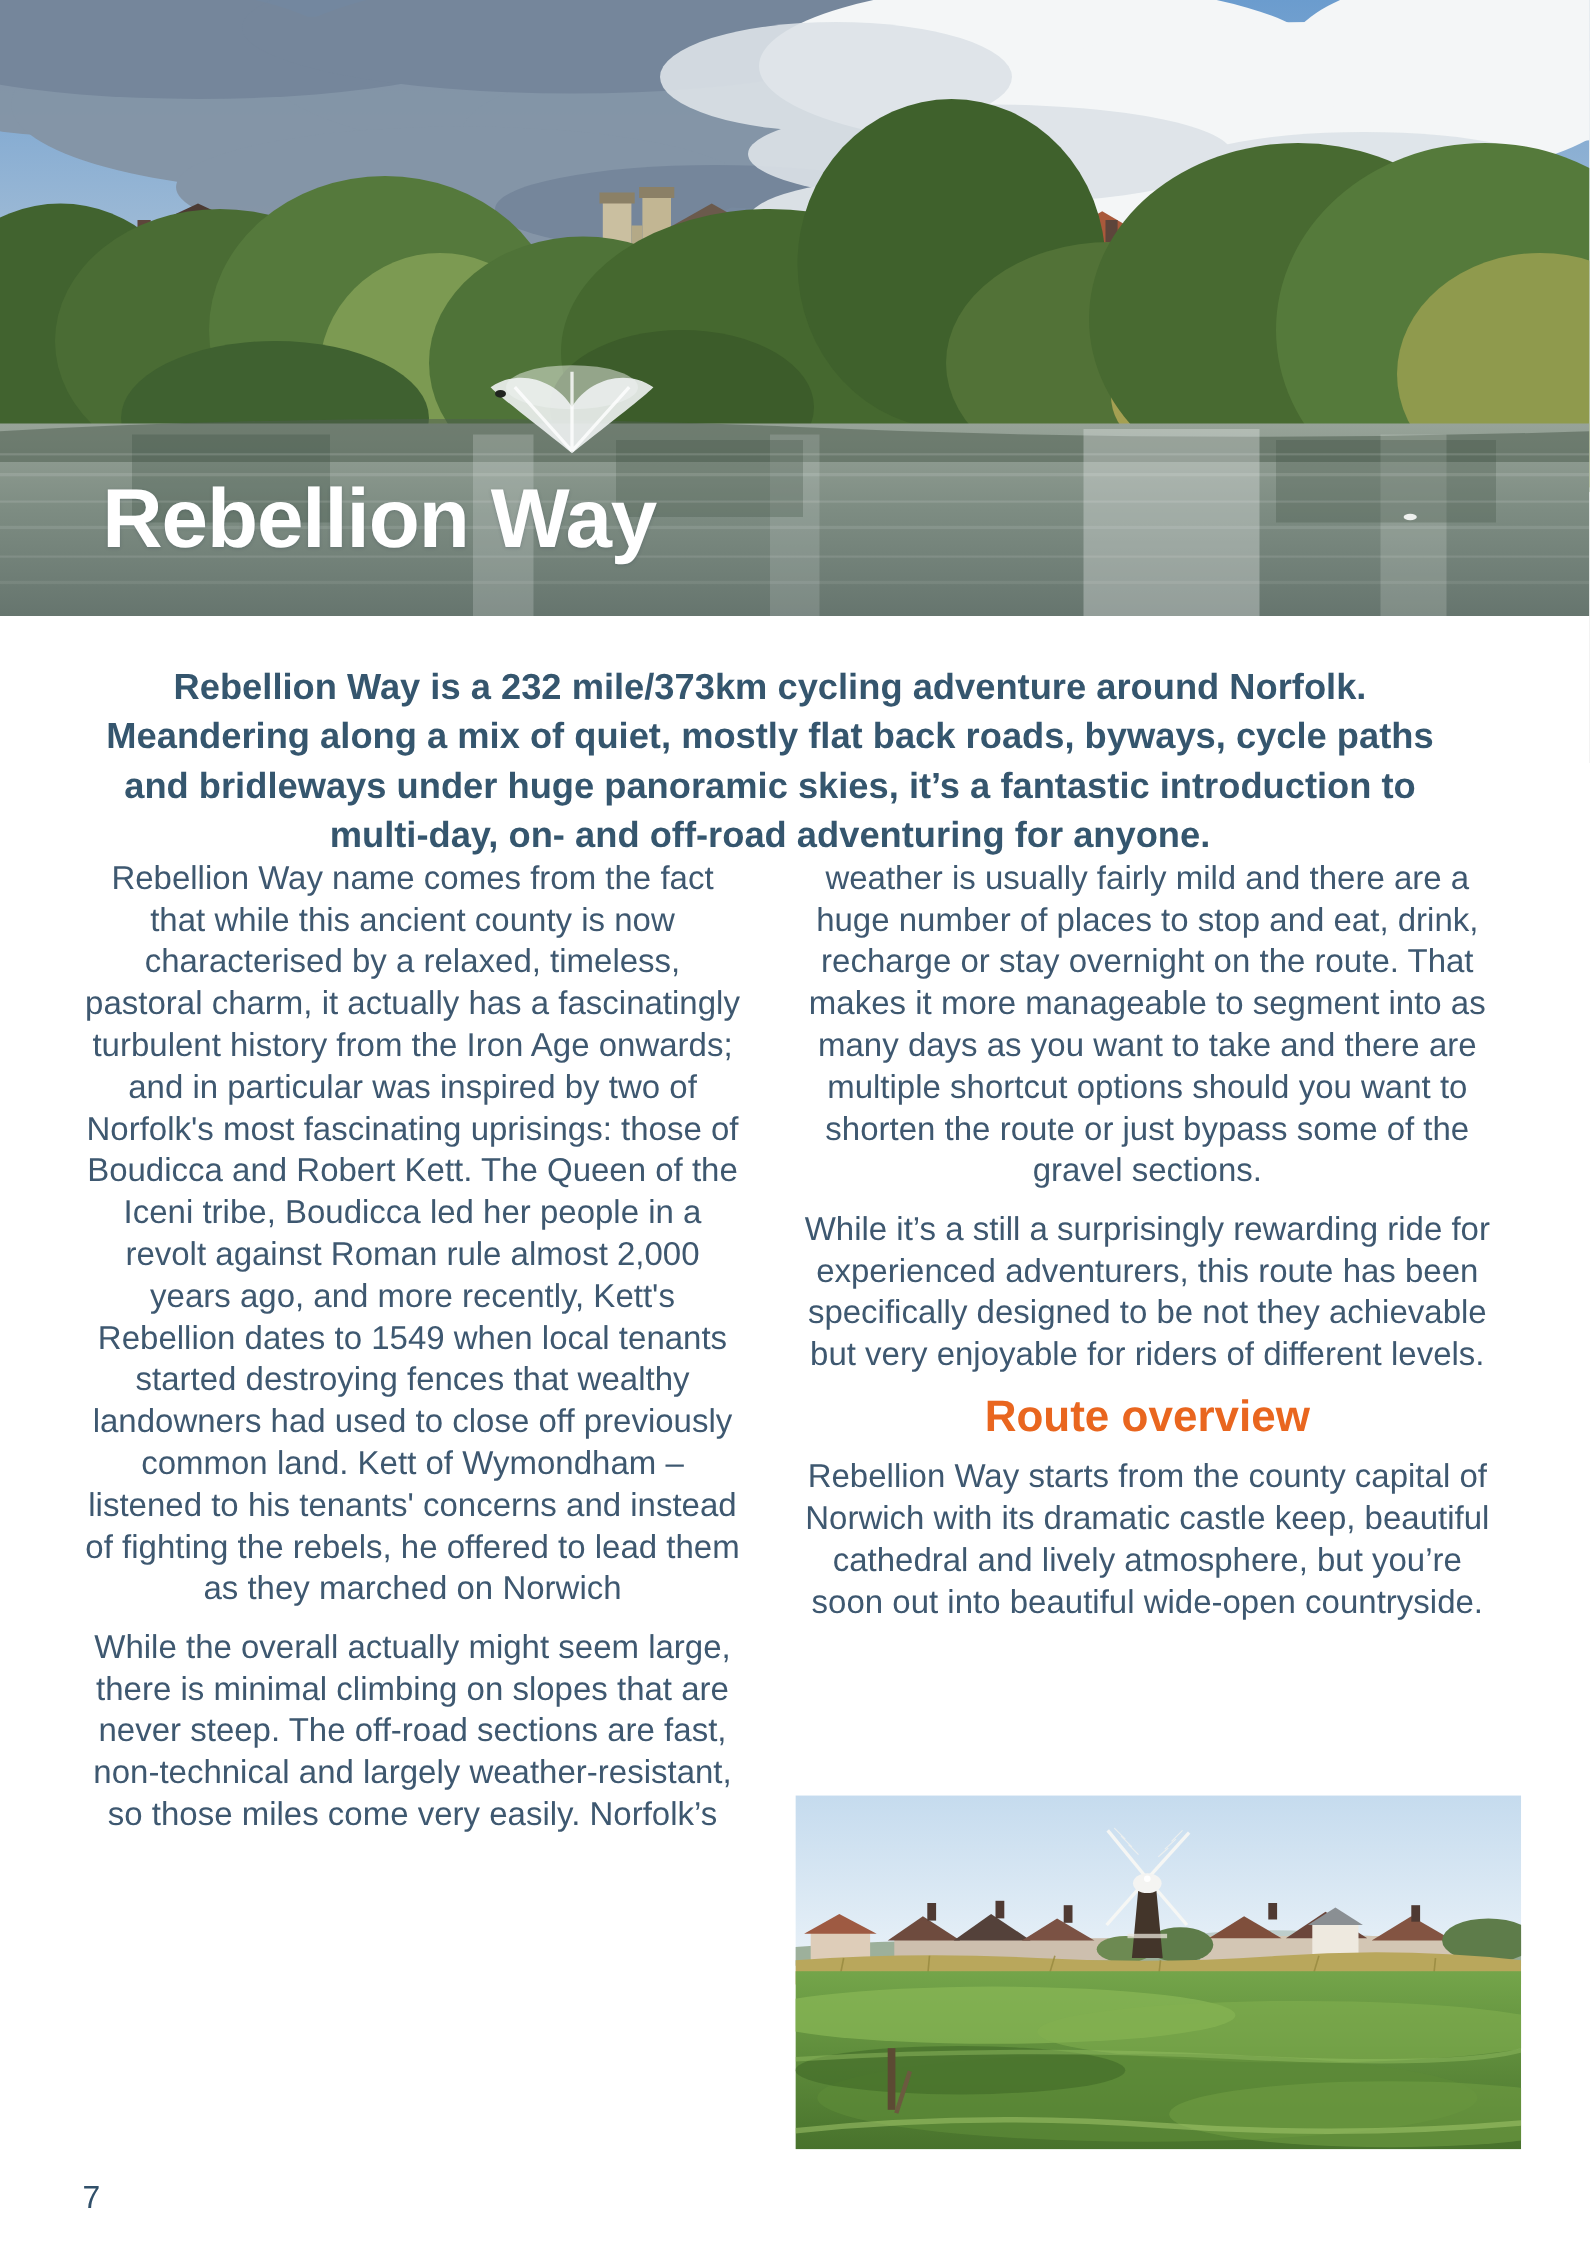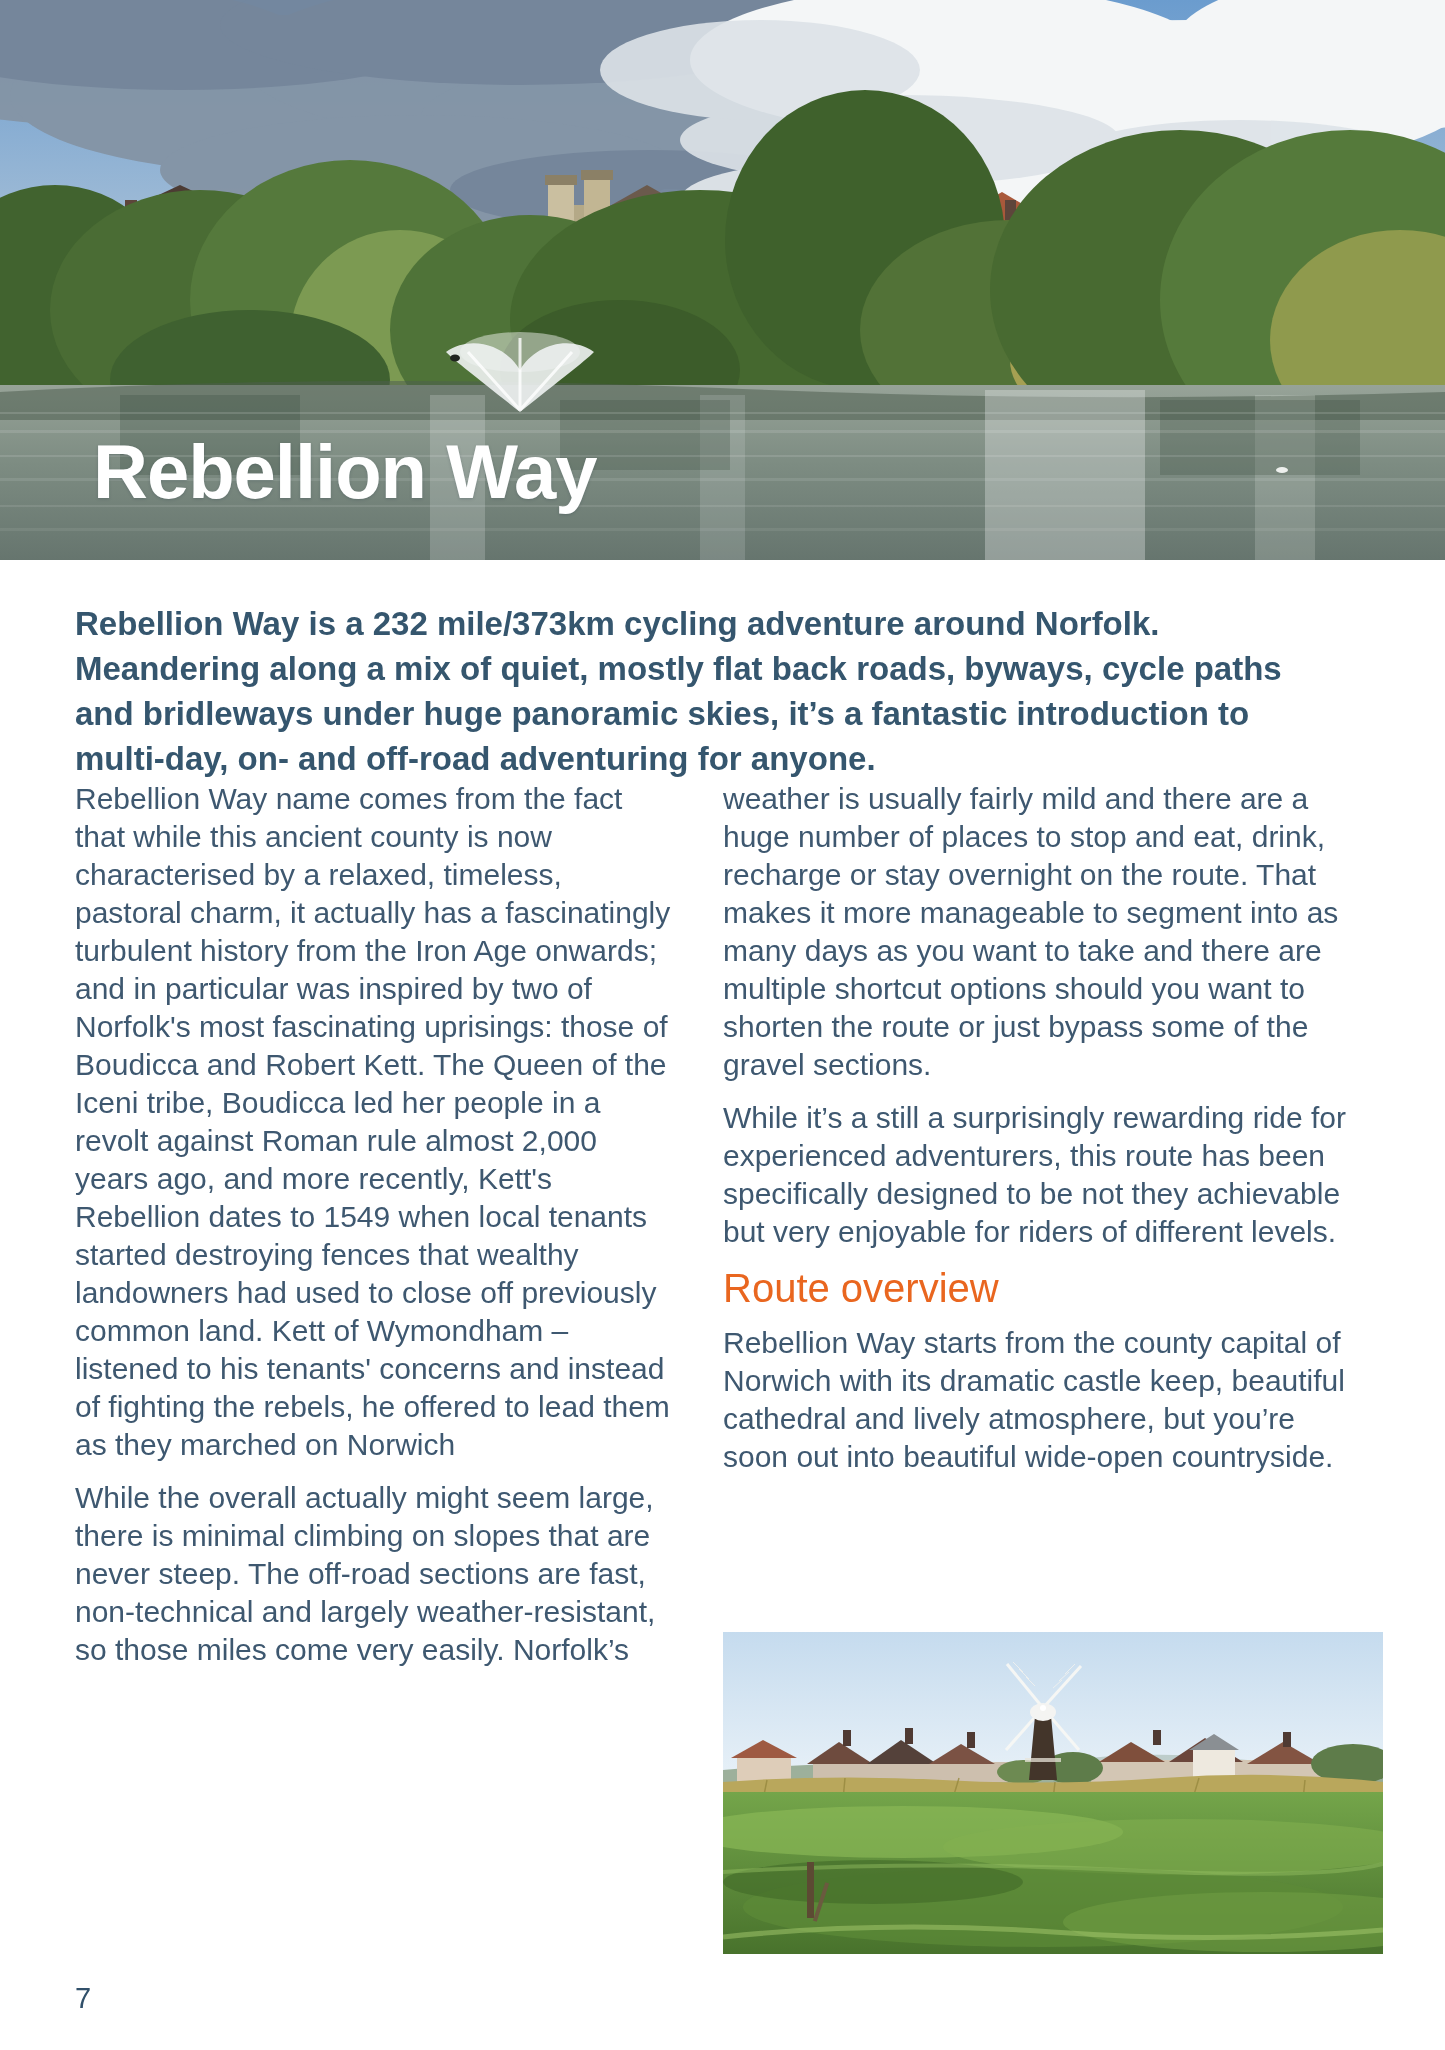--- a/index.html
+++ b/index.html
@@ -1,40 +1,41 @@
 <!DOCTYPE html>
 <html><head>
 <meta charset="utf-8">
 <style>
   html,body{margin:0;padding:0;background:#e9e9e9;}
   .page{
     position:relative;width:1445px;height:2050px;margin:0 auto;
     background:#ffffff;overflow:hidden;
     font-family:"Liberation Sans",sans-serif;
+    text-align:center;
   }
   .hero{position:absolute;left:0;top:0;width:1445px;height:560px;}
   .hero svg{display:block;width:100%;height:100%;}
   .hero-title{
     position:absolute;left:93px;top:428px;
     font-size:76px;font-weight:bold;color:#ffffff;letter-spacing:-1px;
     text-shadow:0 1px 3px rgba(40,55,70,.25);
   }
   .intro{
     position:absolute;left:75px;top:568px;width:1250px;
     font-size:33px;line-height:45px;font-weight:bold;color:#35566e;
   }
   .col{position:absolute;top:764px;margin-top:16px;}
   .col-left{left:75px;width:600px;}
   .col-right{left:723px;width:640px;}
   .body-p{
     font-size:30px;line-height:38px;color:#3e5870;
     margin:0 0 15px 0;
   }
   .route-heading{
-    font-size:40px;line-height:44px;font-weight:normal;color:#e9661f;
+    font-size:40px;line-height:44px;font-weight:bold;color:#e9661f;
     margin:10px 0 14px 0;
   }
   .photo{
     position:absolute;left:723px;top:1632px;width:660px;height:322px;
     overflow:hidden;
   }
   .photo svg{display:block;width:100%;height:100%;}
   .page-number{
     position:absolute;left:75px;top:1982px;
     font-size:29px;color:#31506a;

